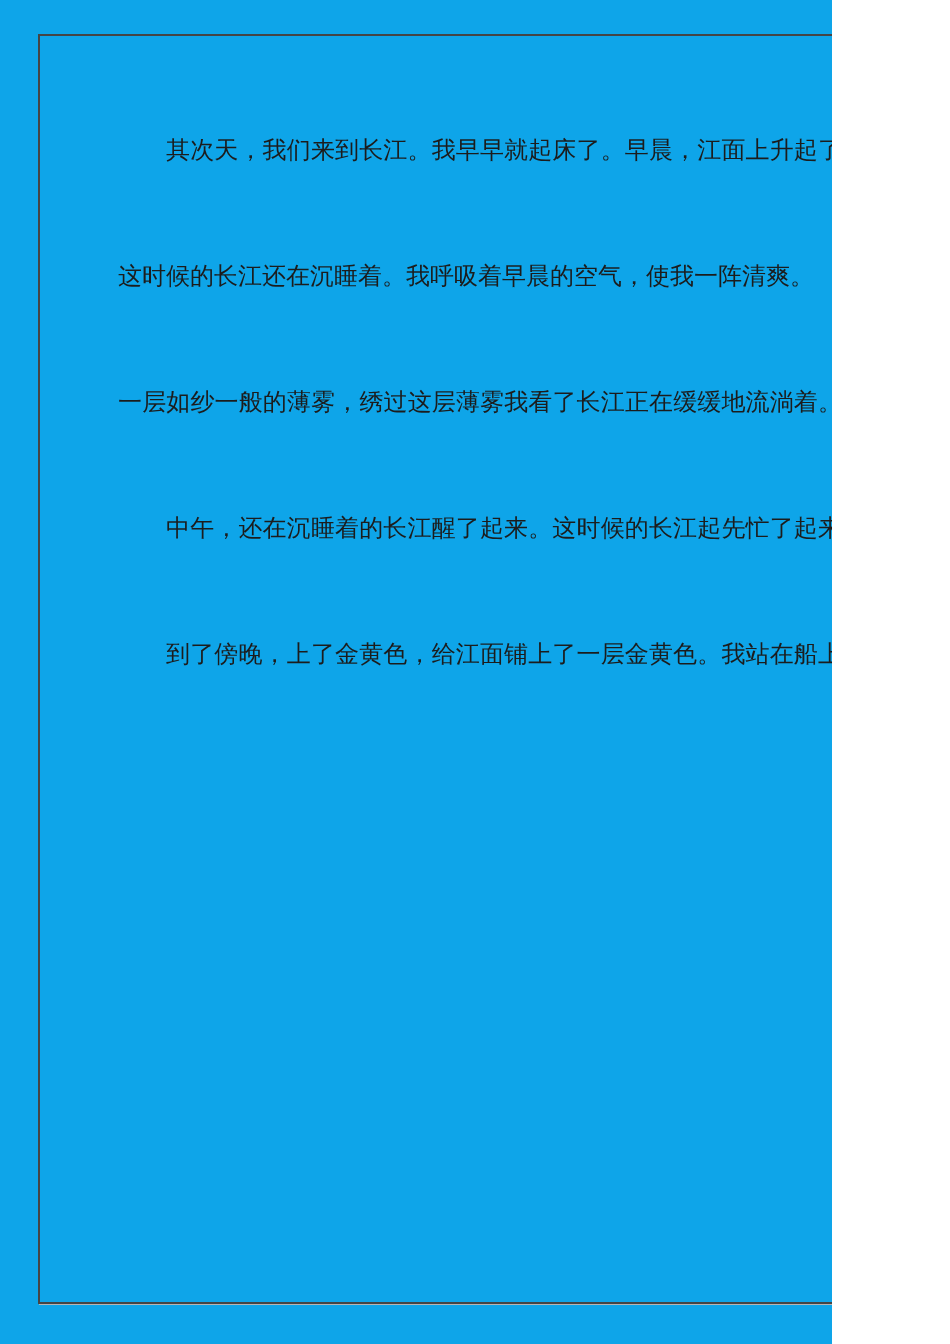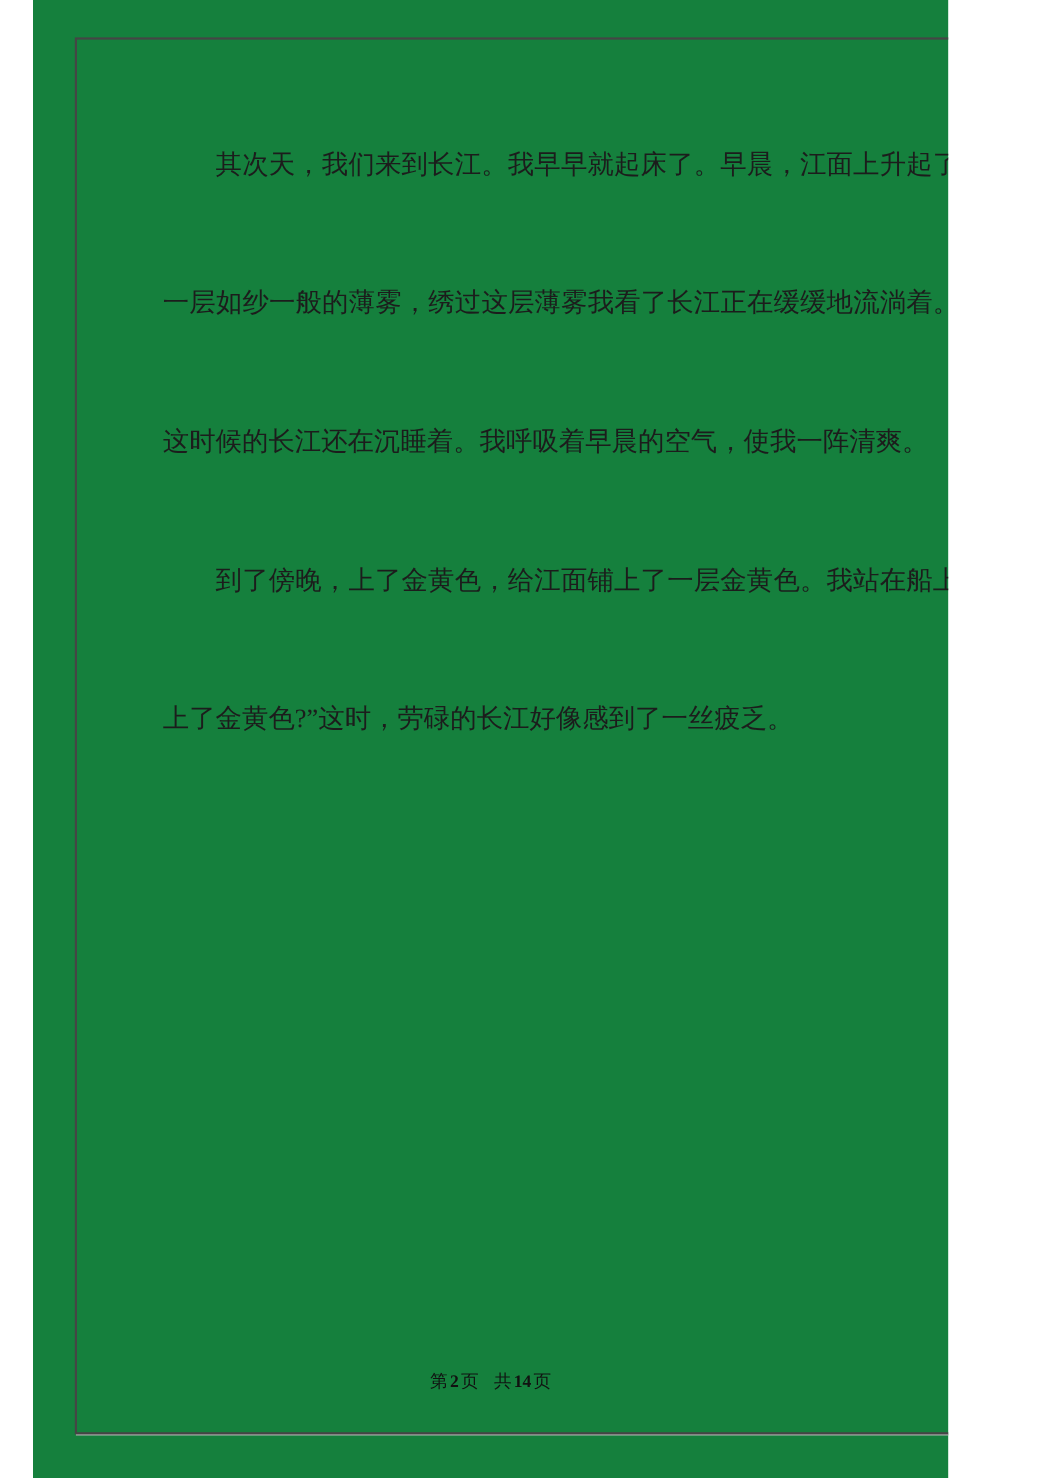--- a/index.html
+++ b/index.html
@@ -4,24 +4,23 @@
 <style>
   html, body {
     margin: 0;
     padding: 0;
     background: #ffffff;
   }
   .page {
     position: relative;
     width: 832px;
     height: 1344px;
-    background: #15803d;
+    background: #0ea5e9;
     overflow: hidden;
     font-family: "Liberation Serif", "DejaVu Serif", serif;
-    margin-left: 30px;
   }
   .page-border {
     position: absolute;
     left: 38px;
     top: 34px;
     width: 873px;
     height: 1270px;
     box-sizing: border-box;
     border: 2px solid #454545;
     box-shadow: 1px 1px 0 #b5b5b5;
@@ -68,22 +67,19 @@
 </style>
 </head>
 <body>
 
 <div class="page">
   <div class="page-border"></div>
 
   <div class="document-body">
 
   <div class="text-line indent justify">其次天，我们来到长江。我早早就起床了。早晨，江面上升起了</div>
+      <div class="text-line">这时候的长江还在沉睡着。我呼吸着早晨的空气，使我一阵清爽。</div>
       <div class="text-line justify">一层如纱一般的薄雾，绣过这层薄雾我看了长江正在缓缓地流淌着。</div>
-      <div class="text-line">这时候的长江还在沉睡着。我呼吸着早晨的空气，使我一阵清爽。</div>
+      <div class="text-line indent justify">中午，还在沉睡着的长江醒了起来。这时候的长江起先忙了起来</div>
       <div class="text-line indent justify">到了傍晚，上了金黄色，给江面铺上了一层金黄色。我站在船上</div>
-      <div class="text-line">上了金黄色?”这时，劳碌的长江好像感到了一丝疲乏。</div>
     </div>
 
-  <div class="page-footer">
-    <span>第</span><span class="num">2</span><span>页</span><span class="total-group">共</span><span class="num">14</span><span>页</span>
-  </div>
 </div>
 
 </body></html>

